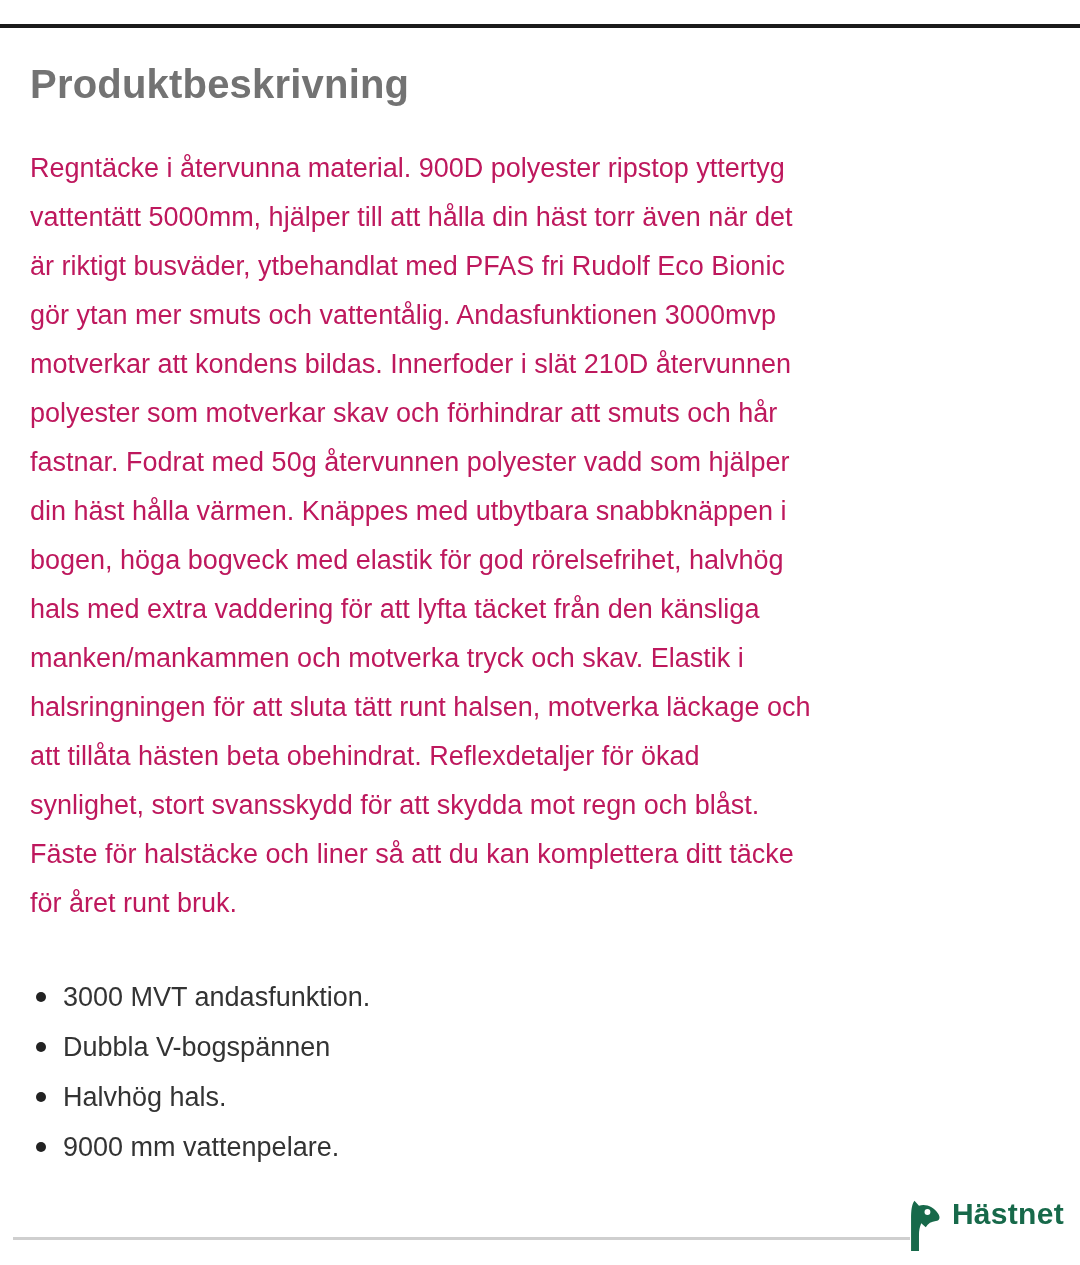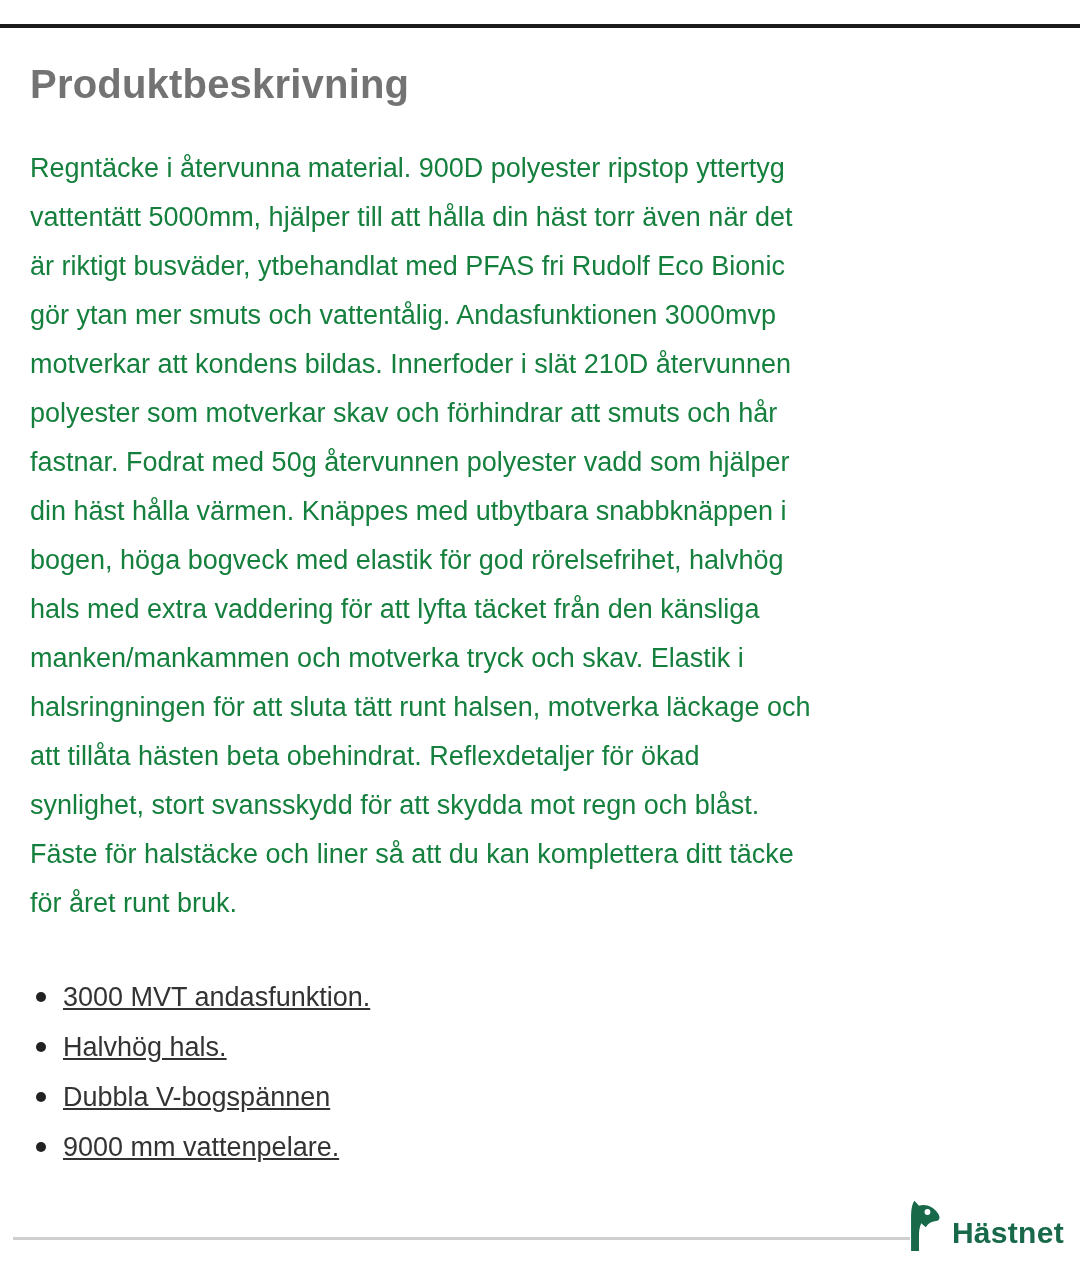--- a/index.html
+++ b/index.html
@@ -29,35 +29,34 @@
     line-height: 48px;
     font-weight: 700;
     color: #737373;
     letter-spacing: 0.2px;
   }
   .description {
     margin: 36px 0 0 0;
     max-width: 1012px;
     font-size: 27px;
     line-height: 49px;
-    color: #15803d;
+    color: #be185d;
     white-space: pre-line;
   }
   .features {
     list-style: none;
     margin: 44px 0 0 0;
     padding: 0;
   }
   .features li {
     position: relative;
     padding-left: 33px;
     font-size: 27px;
     line-height: 50px;
     color: #333333;
-    text-decoration: underline;
   }
   .bullet-dot {
     position: absolute;
     left: 6px;
     top: 20px;
     width: 10px;
     height: 10px;
     border-radius: 50%;
     background: #222222;
   }
@@ -74,21 +73,21 @@
     right: 170px;
     bottom: 11px;
     height: 3px;
     background: #cfcfcf;
   }
   .logo {
     position: absolute;
     right: 16px;
     bottom: 0;
     display: flex;
-    align-items: flex-end;
+    align-items: flex-start;
     gap: 8px;
     text-decoration: none;
     cursor: pointer;
   }
   .logo-text {
     font-size: 30px;
     font-weight: 700;
     line-height: 1;
     color: #17694a;
     margin-bottom: 3px;
@@ -123,25 +122,25 @@
 Fäste för halstäcke och liner så att du kan komplettera ditt täcke
 för året runt bruk.</p>
 
   <ul class="features">
     <li>
       <span class="bullet-dot"></span>
       <span>3000 MVT andasfunktion.</span>
     </li>
     <li>
       <span class="bullet-dot"></span>
-      <span>Halvhög hals.</span>
+      <span>Dubbla V-bogspännen</span>
     </li>
     <li>
       <span class="bullet-dot"></span>
-      <span>Dubbla V-bogspännen</span>
+      <span>Halvhög hals.</span>
     </li>
     <li>
       <span class="bullet-dot"></span>
       <span>9000 mm vattenpelare.</span>
     </li>
   </ul>
 </div>
 
 <div class="footer">
   <div class="footer-rule"></div>

